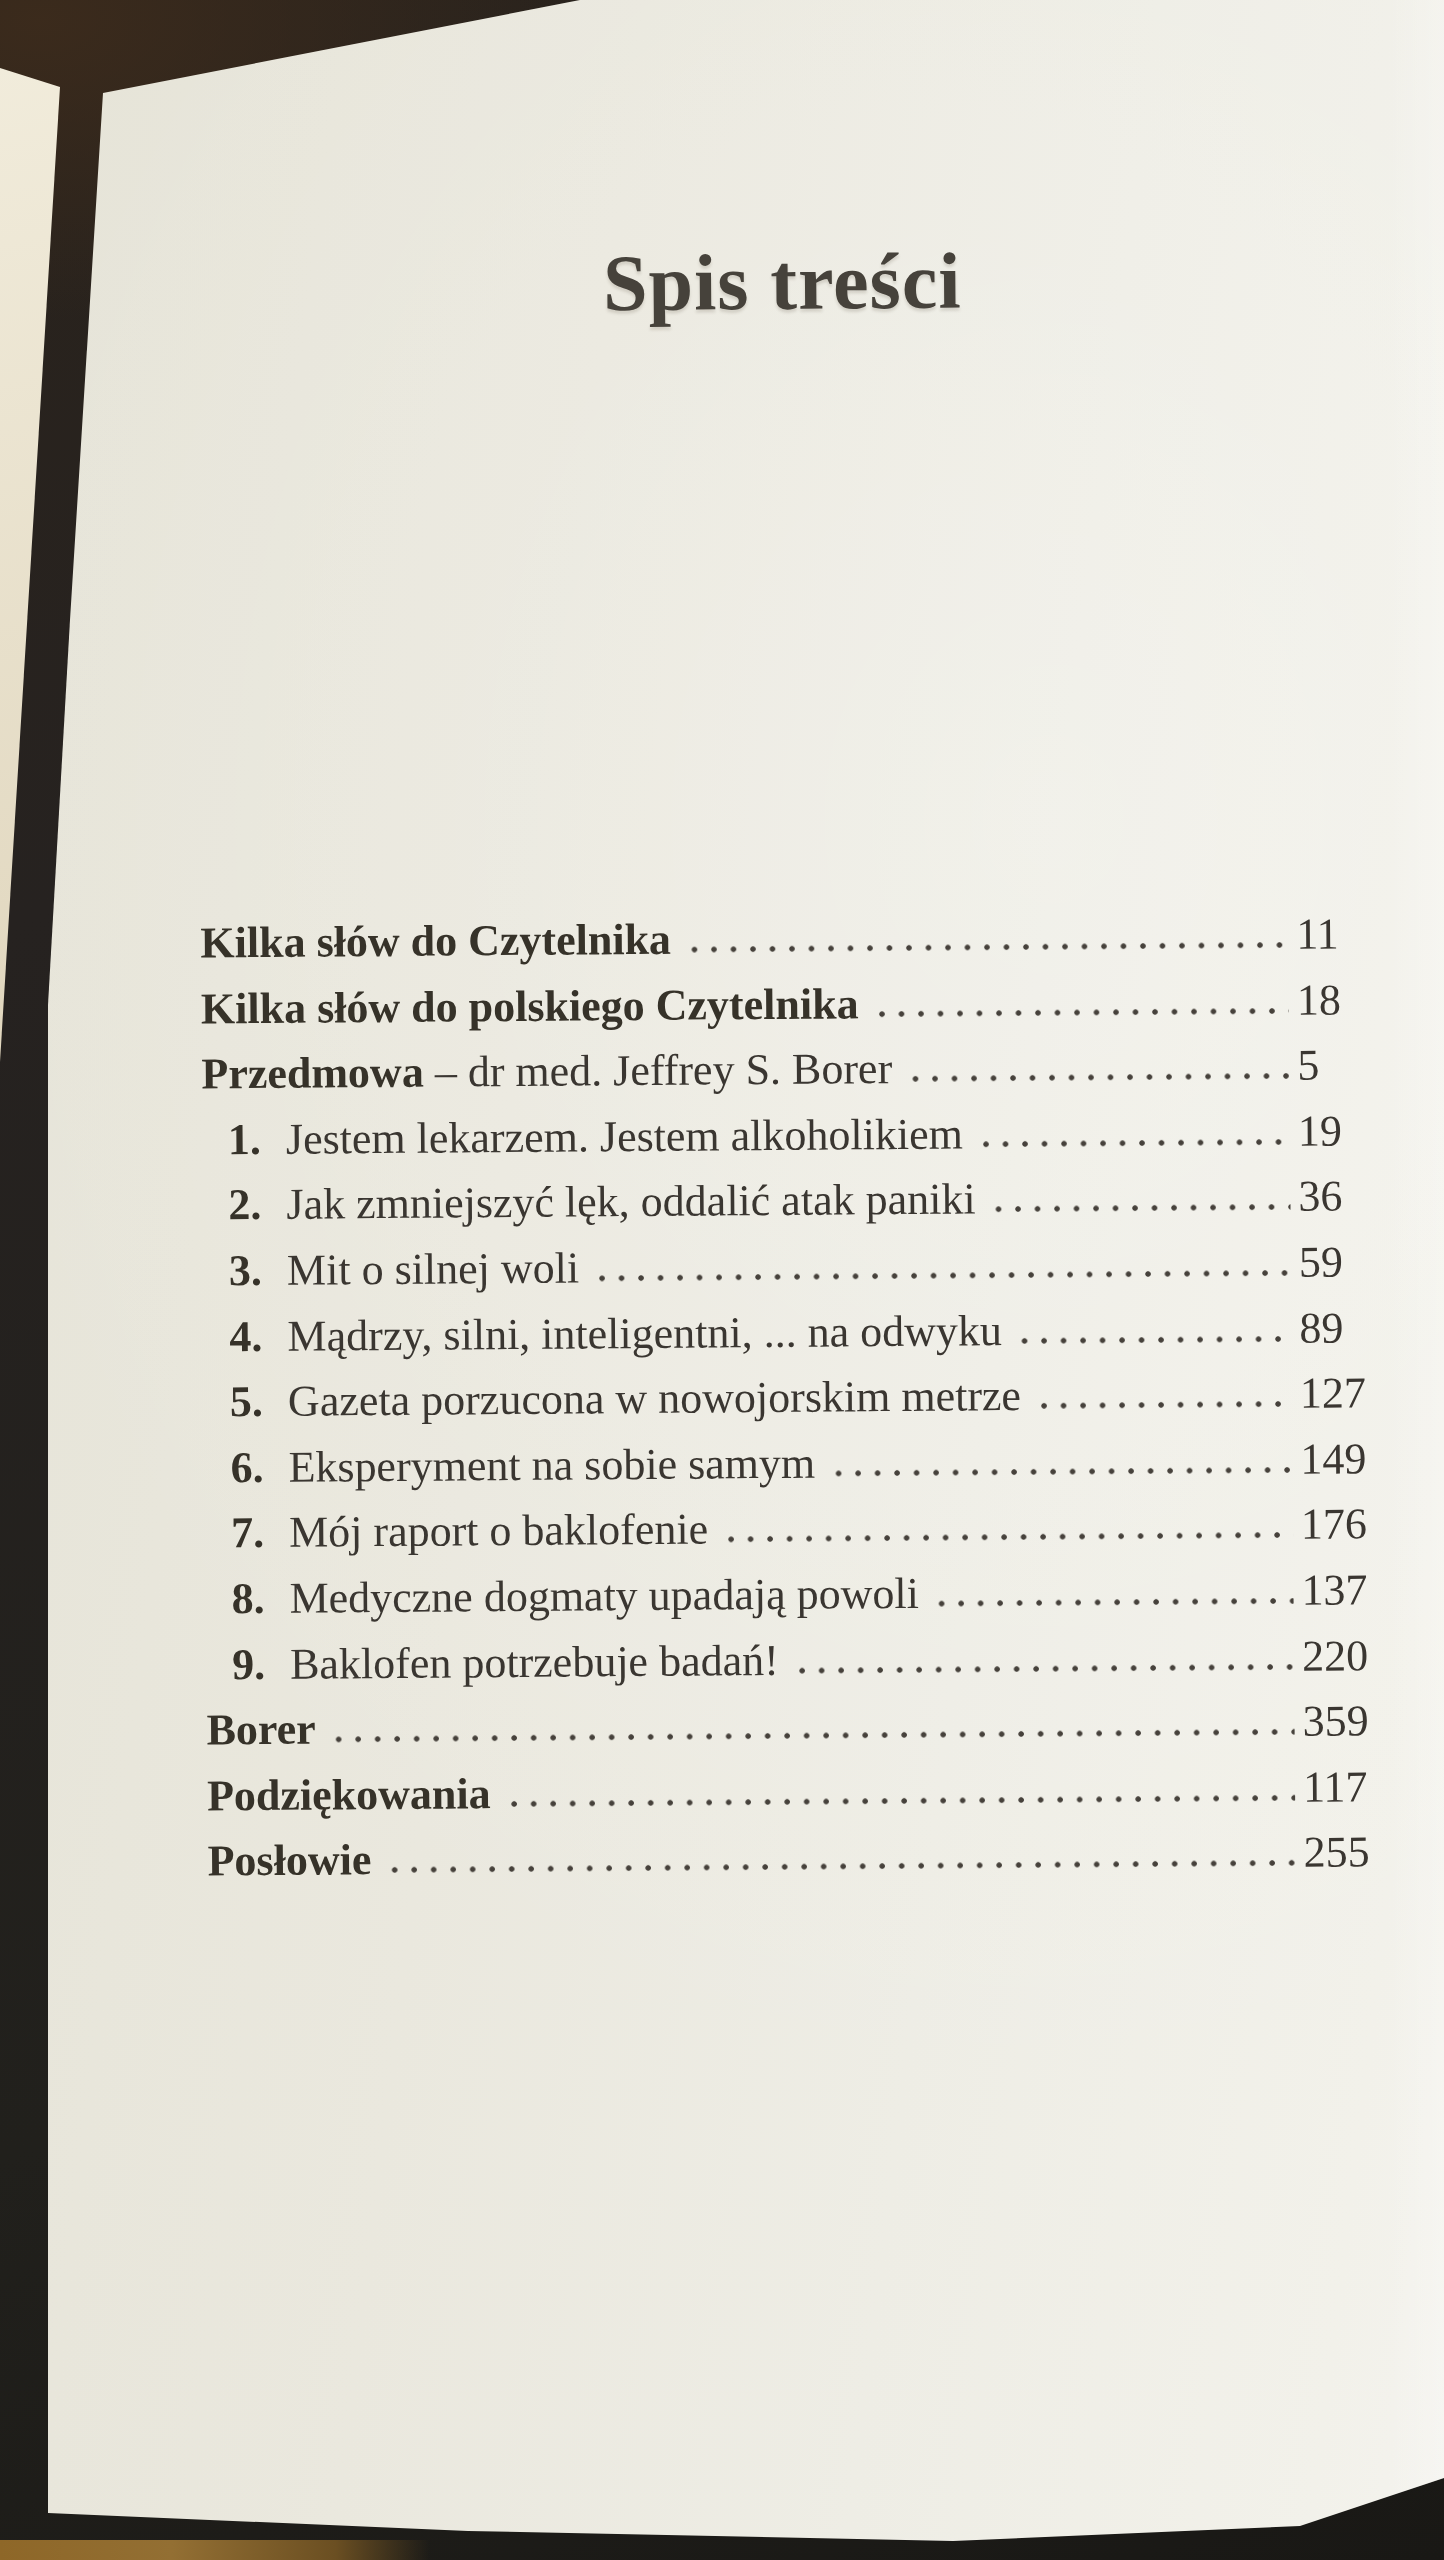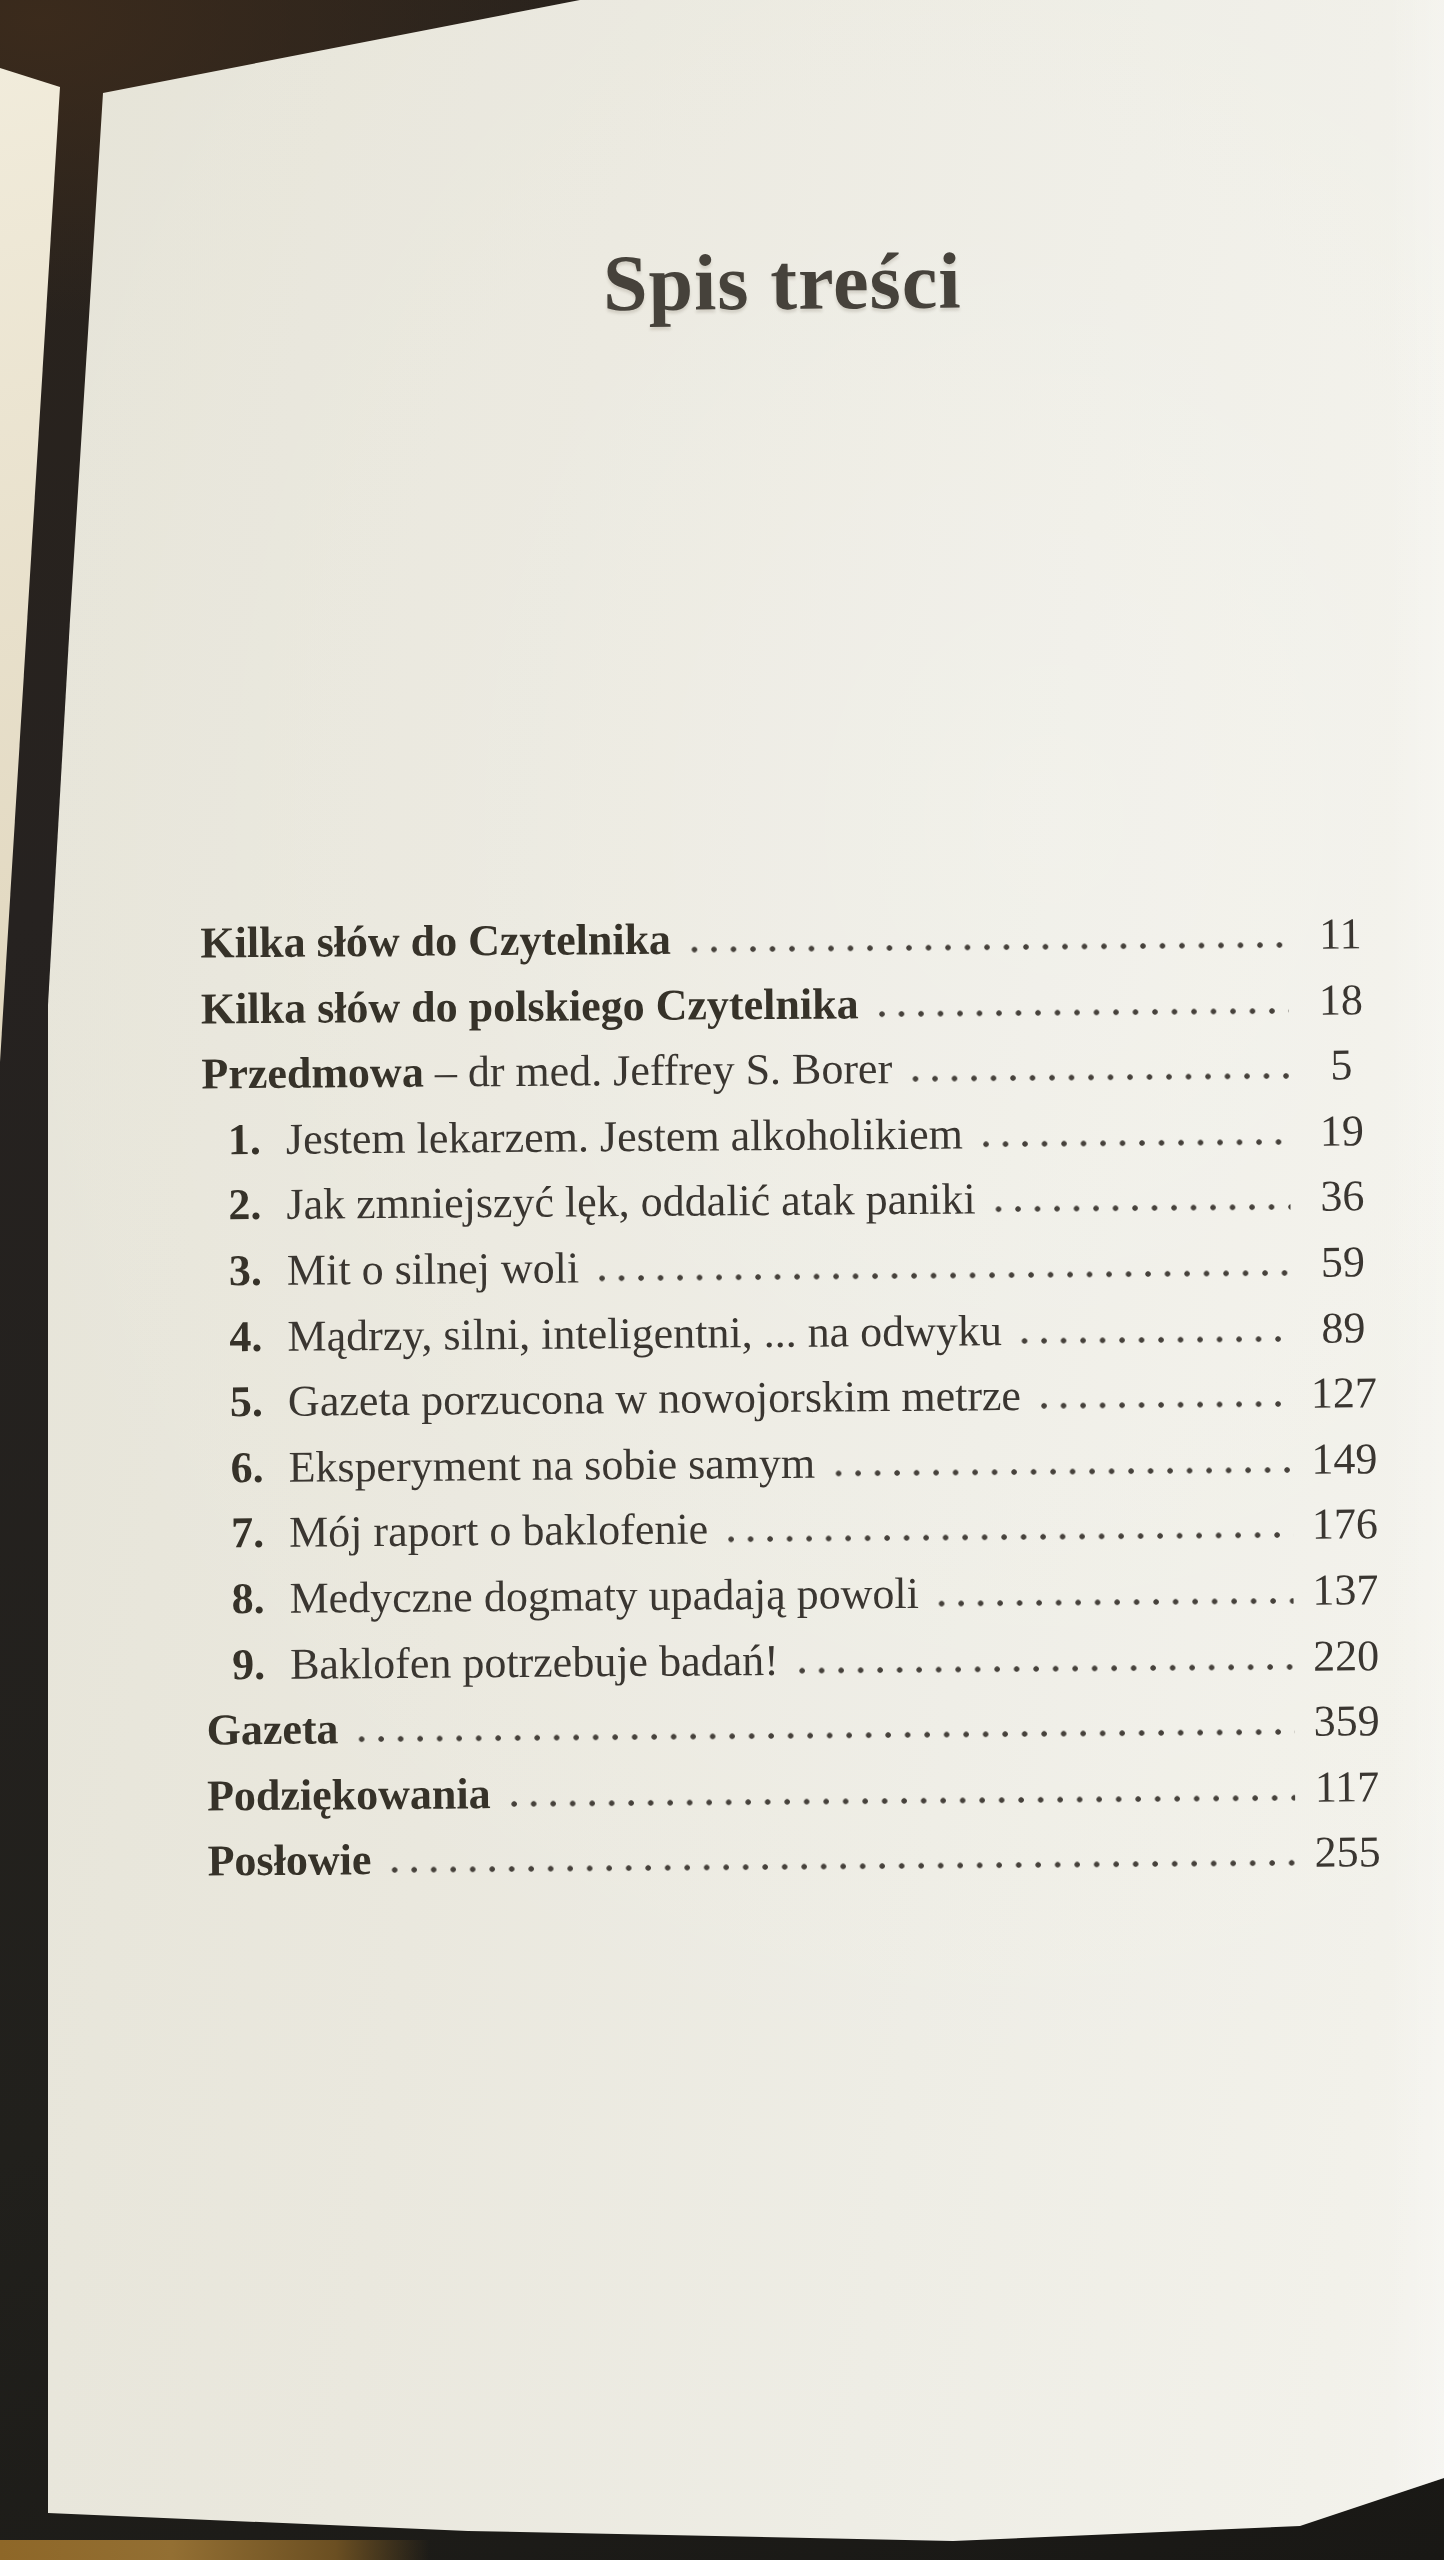--- a/index.html
+++ b/index.html
@@ -59,21 +59,21 @@
   .lbl{white-space:pre;flex:0 0 auto;}
   .lbl:empty{display:none;}
   .leader{
     flex:1 1 auto;align-self:stretch;height:65.6px;
     margin-left:12px;margin-right:8px;
     background-image:radial-gradient(circle at 3px 3px, #46413b 2.35px, rgba(70,65,59,0) 3.1px);
     background-size:19.5px 6px;
     background-position:8px 40px;
     background-repeat:repeat-x;
   }
-  .pg{flex:0 0 auto;min-width:88px;text-align:center;color:#3a3631;}
+  .pg{flex:0 0 auto;min-width:88px;text-align:left;color:#3a3631;}
 </style>
 </head>
 <body>
 
 <div class="wood"></div>
 <div class="stack-edge"></div>
 
 <div class="page">
   <div class="content">
     <h1 class="page-title">Spis treści</h1>
@@ -171,21 +171,21 @@
       <div class="row">
         <span class="num">9.</span>
 
         <span class="lbl">Baklofen potrzebuje badań!</span>
         <span class="leader"></span>
         <span class="pg">220</span>
       </div>
 
       <div class="row">
 
-        <span class="lbl-b">Gazeta</span>
+        <span class="lbl-b">Borer</span>
 
         <span class="leader"></span>
         <span class="pg">359</span>
       </div>
 
       <div class="row">
 
         <span class="lbl-b">Podziękowania</span>
 
         <span class="leader"></span>

